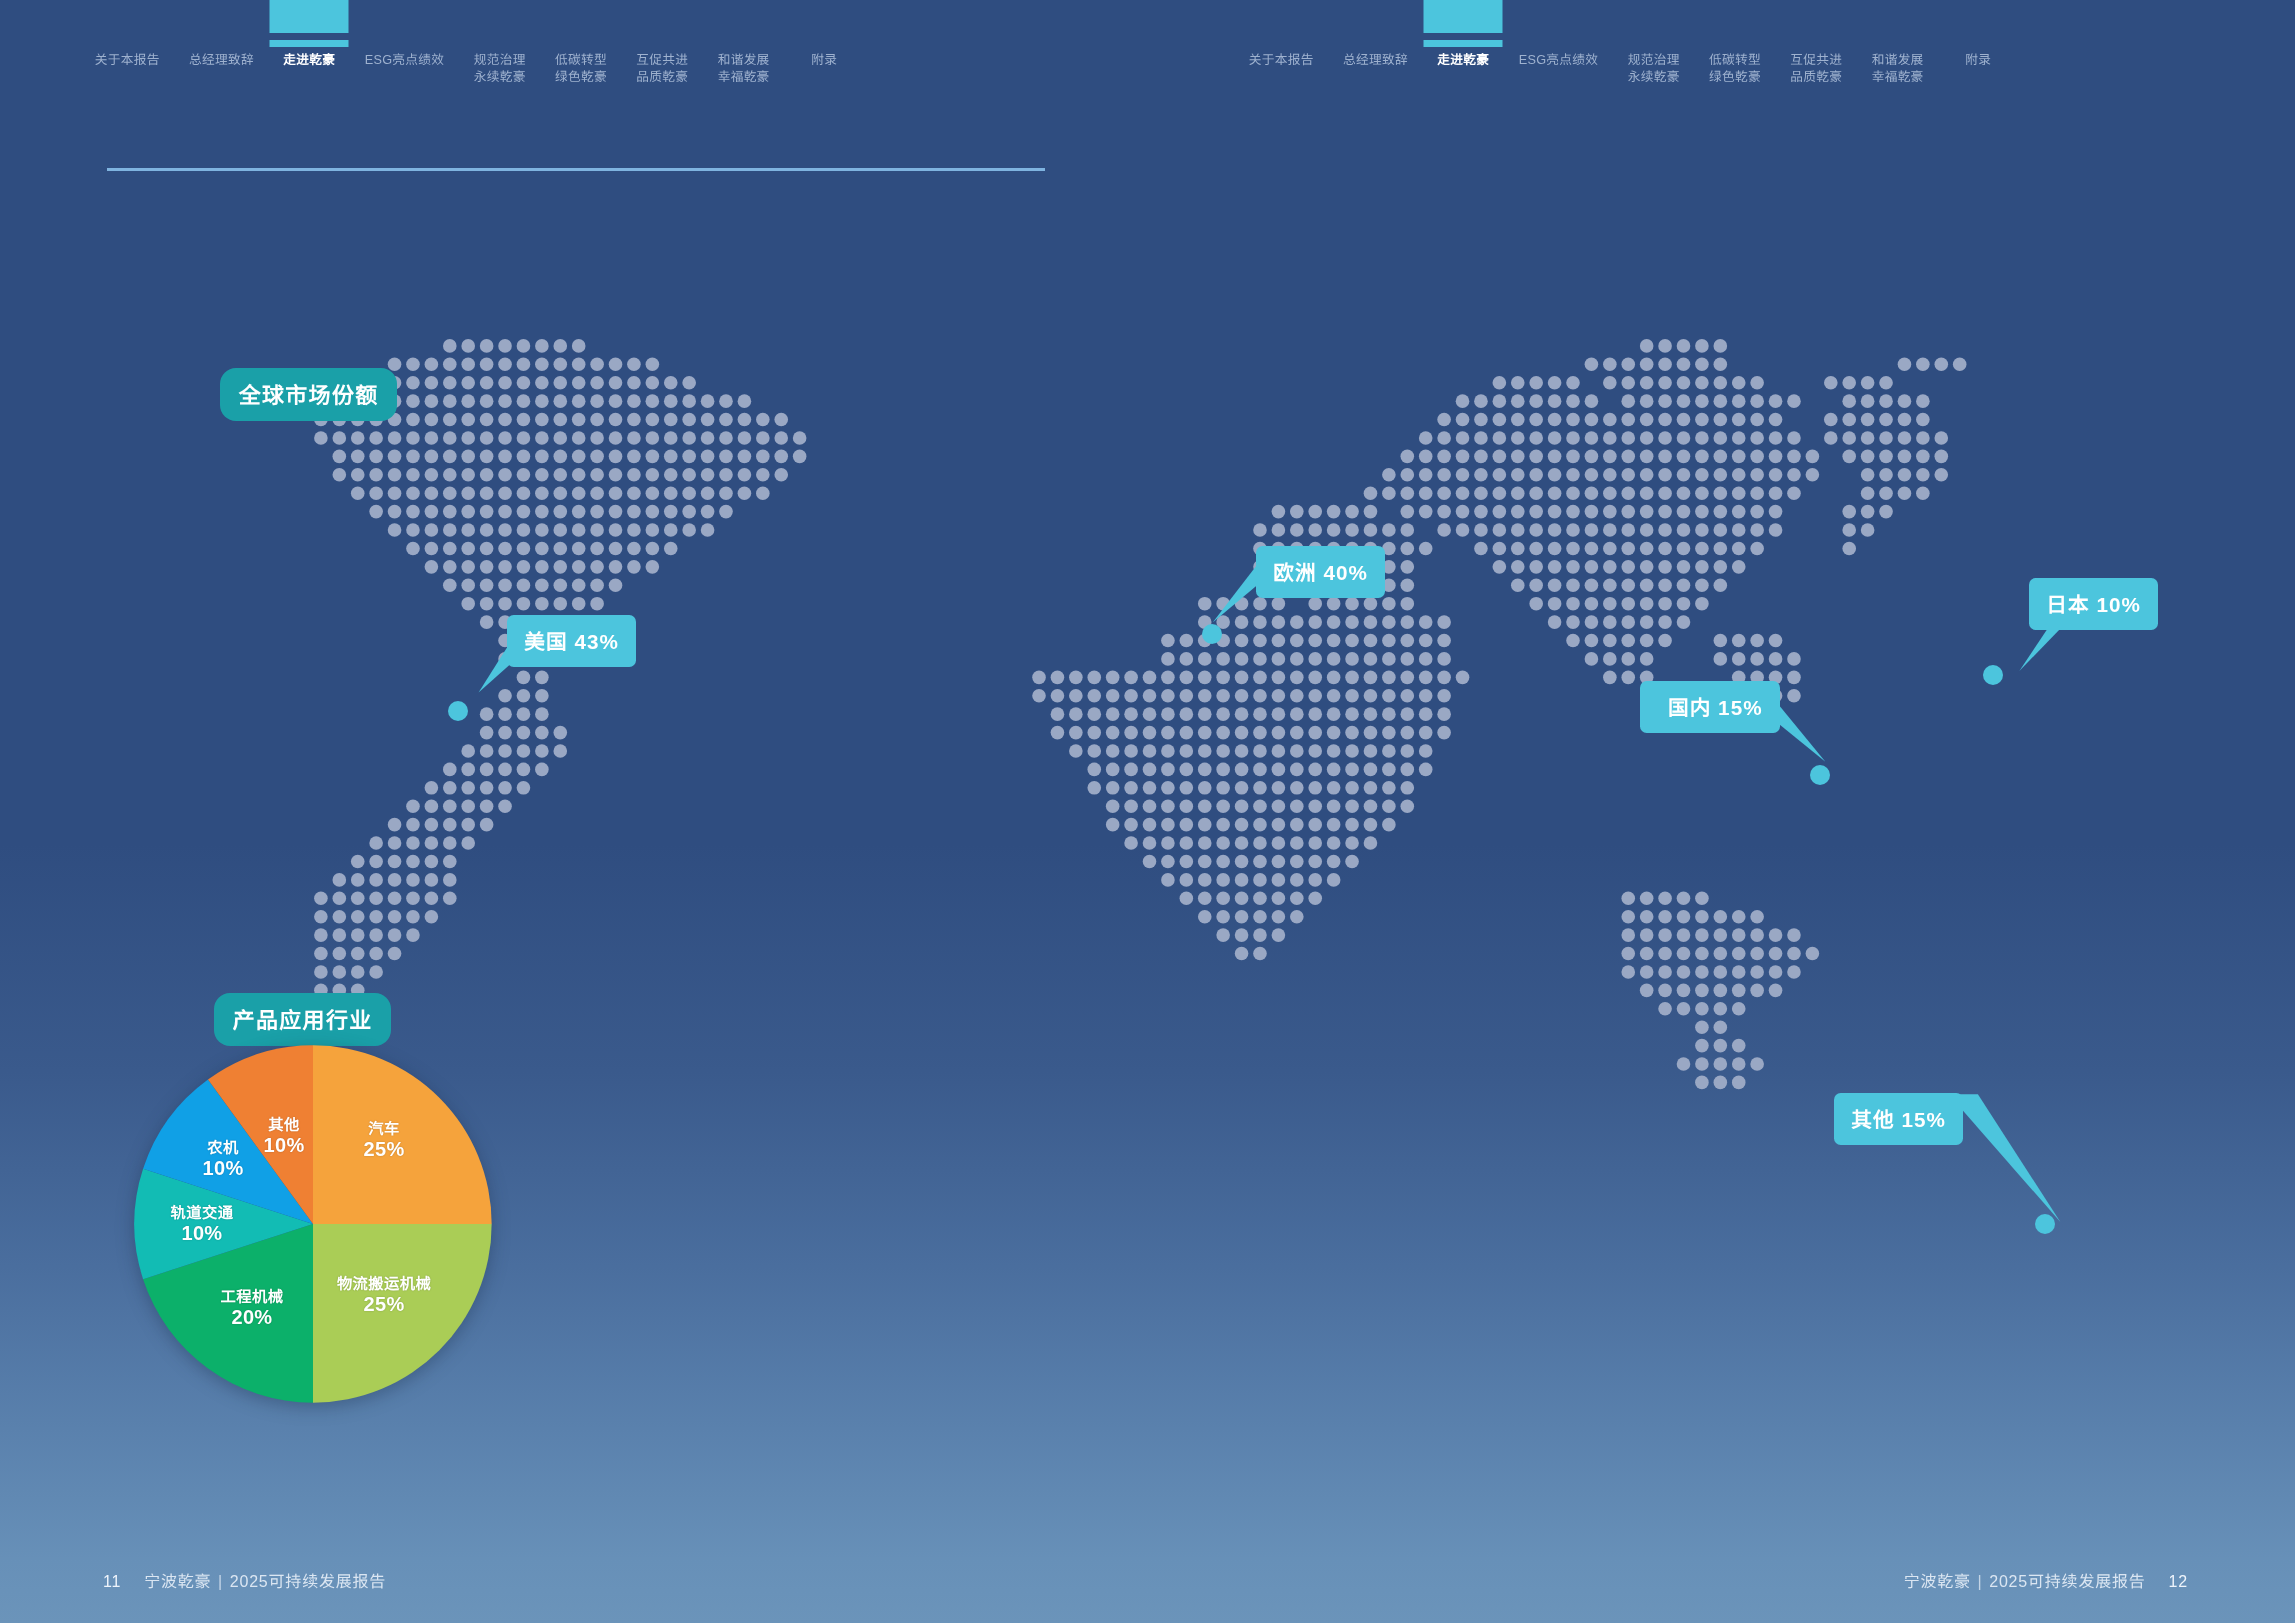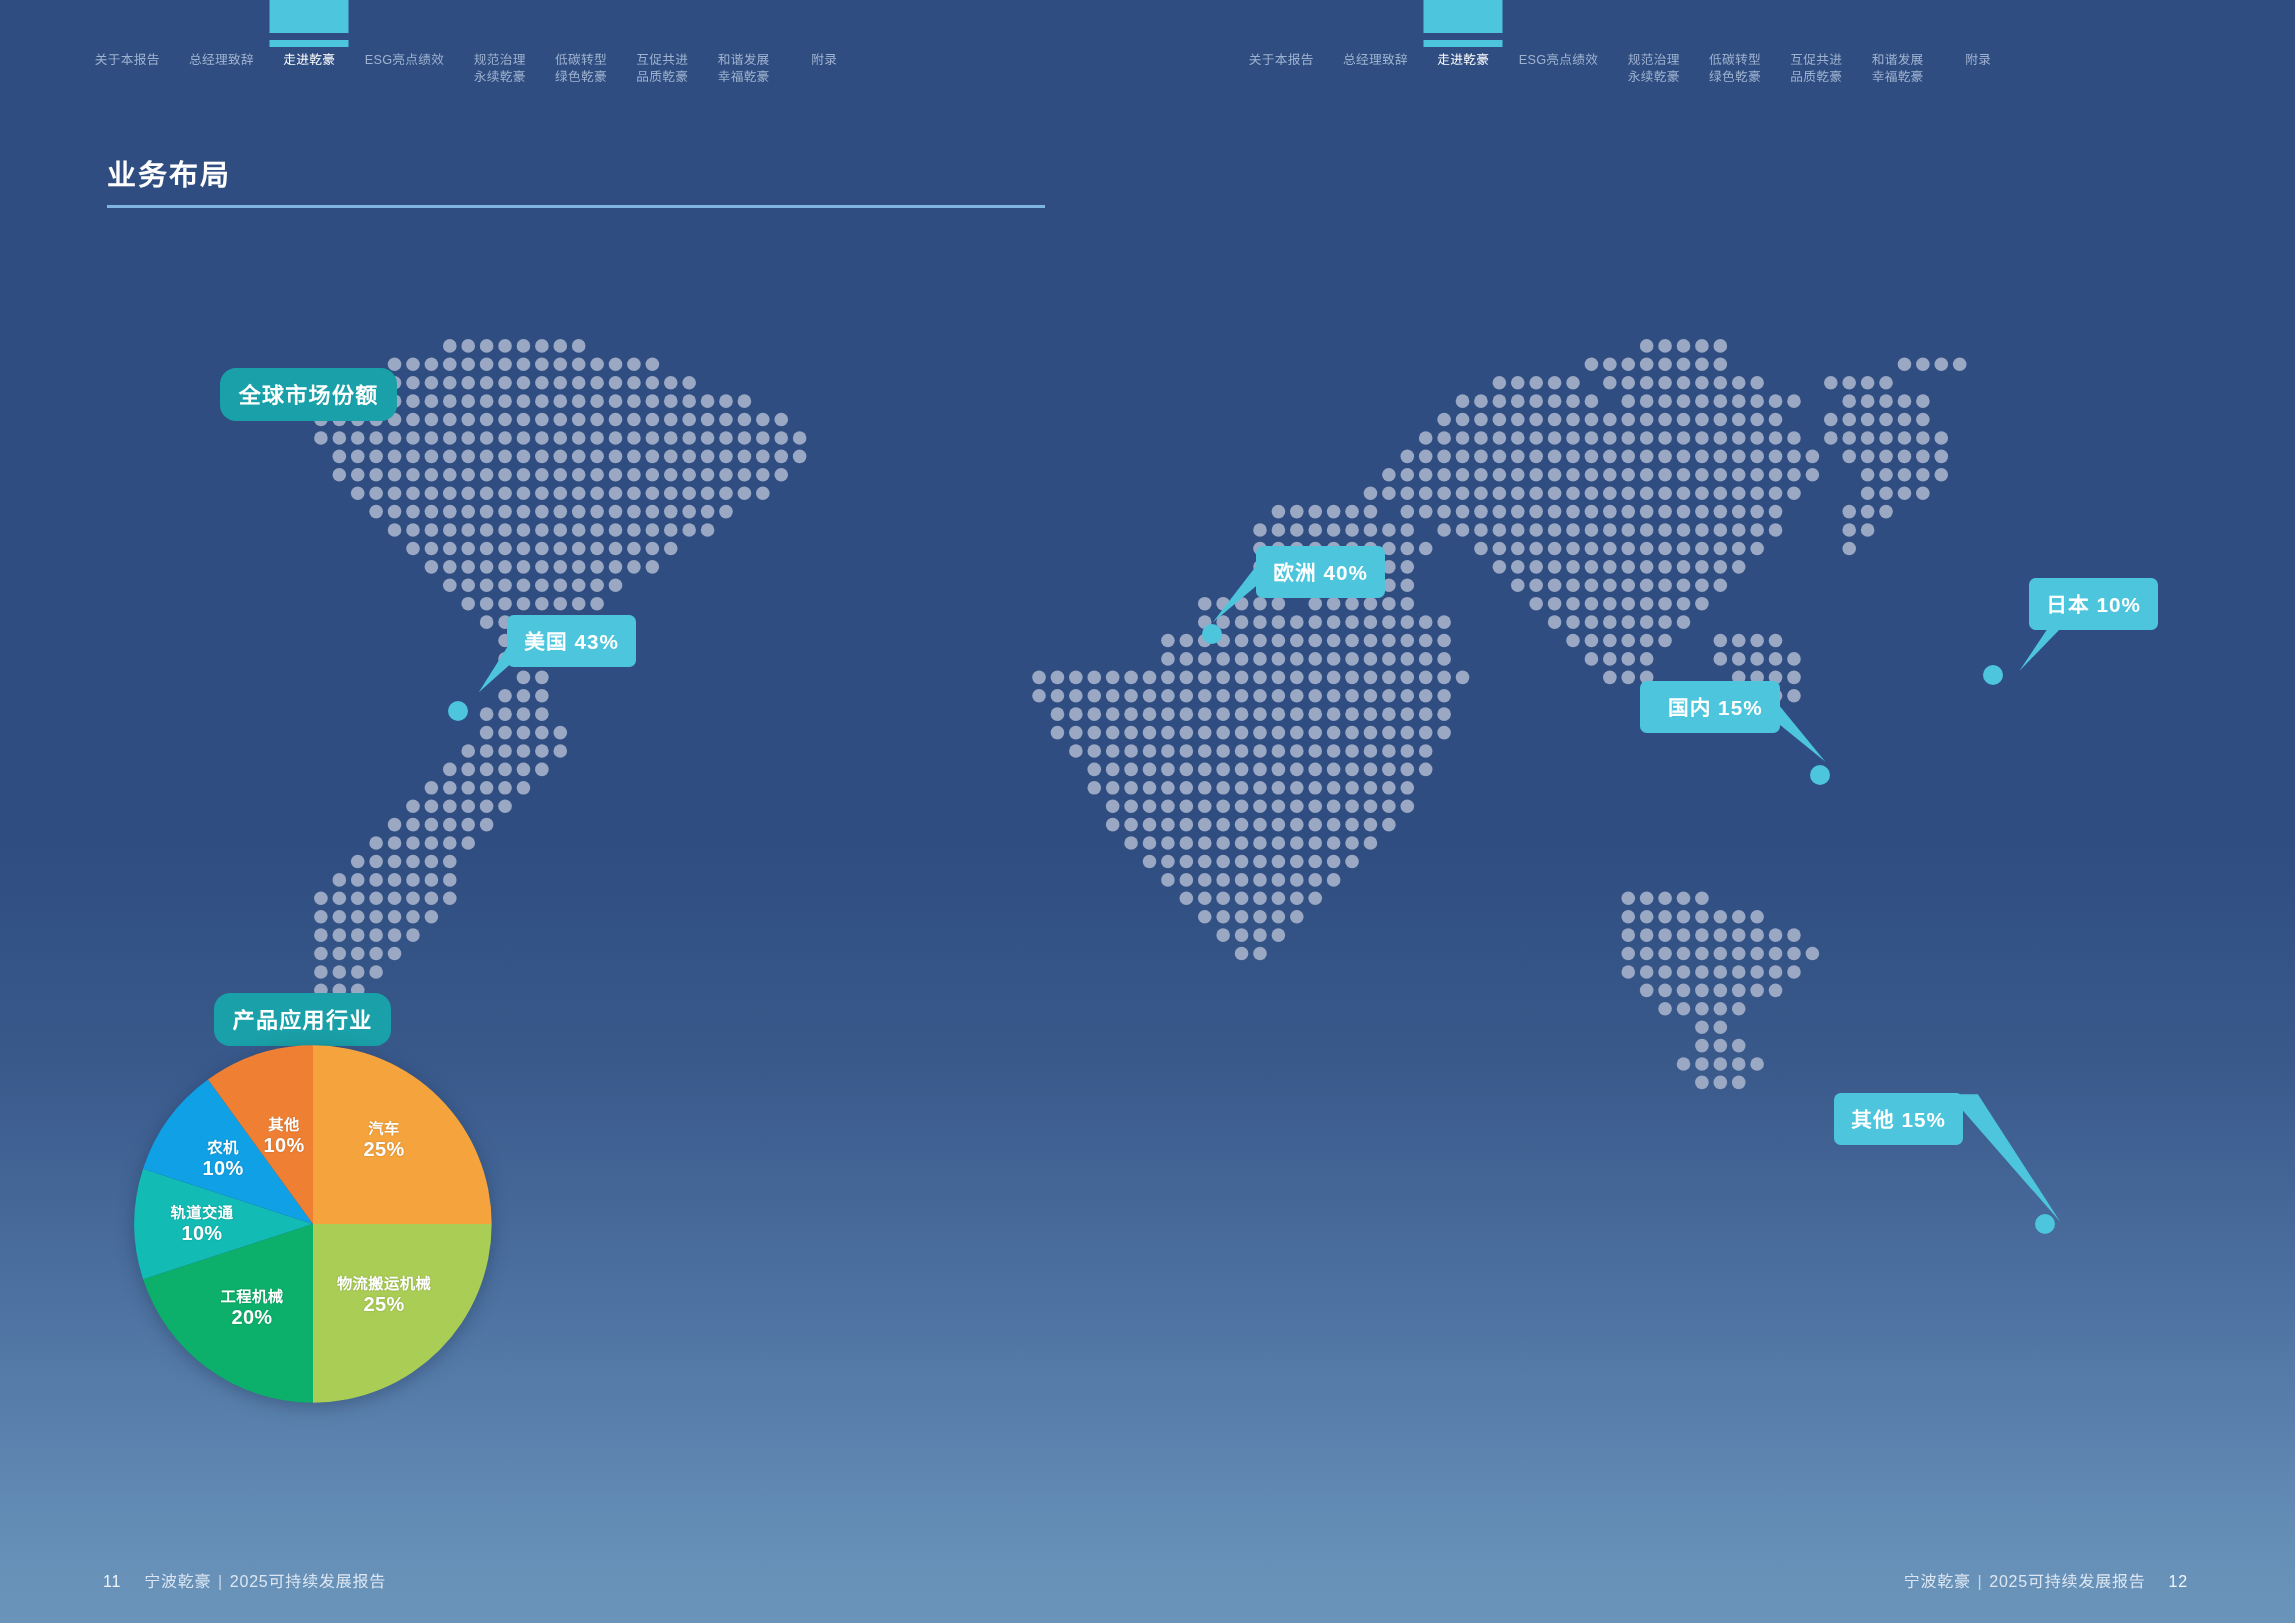--- a/index.html
+++ b/index.html
@@ -42,21 +42,21 @@
     padding:0 14.7px;
     text-align:center;
     color:#9fb2cf;
     font-size:12.7px;
     line-height:17.3px;
     letter-spacing:0.3px;
     padding-top:52px;
     cursor:pointer;
     white-space:nowrap;
   }
-  .nav-item.active { color:#ffffff; font-weight:normal; }
+  .nav-item.active { color:#ffffff; font-weight:bold; }
   .nav-item .tab-block {
     position:absolute;
     left:50%; transform:translateX(-50%);
     top:-27px;
     width:79px; height:60px;
     background:#4cc5dd;
     display:none;
   }
   .nav-item .tab-bar {
     position:absolute;
@@ -288,21 +288,20 @@
     </div>
     <div class="nav-item">
       
       
       <span>附录</span>
       <span class="nav-line2"></span>
     </div>
   </nav>
 
   <div class="section-head">
-    <div class="section-title">业务布局</div>
     <div class="section-rule"></div>
   </div>
 
   <div id="map-layer">
     <svg width="2295" height="1001" viewBox="0 0 3440 1500" xmlns="http://www.w3.org/2000/svg">
       <g id="dots" fill="#9aa8c4">
           <circle cx="674.2" cy="47.6" r="10.2"></circle>
           <circle cx="701.8" cy="47.6" r="10.2"></circle>
           <circle cx="729.4" cy="47.6" r="10.2"></circle>
           <circle cx="757.0" cy="47.6" r="10.2"></circle>

